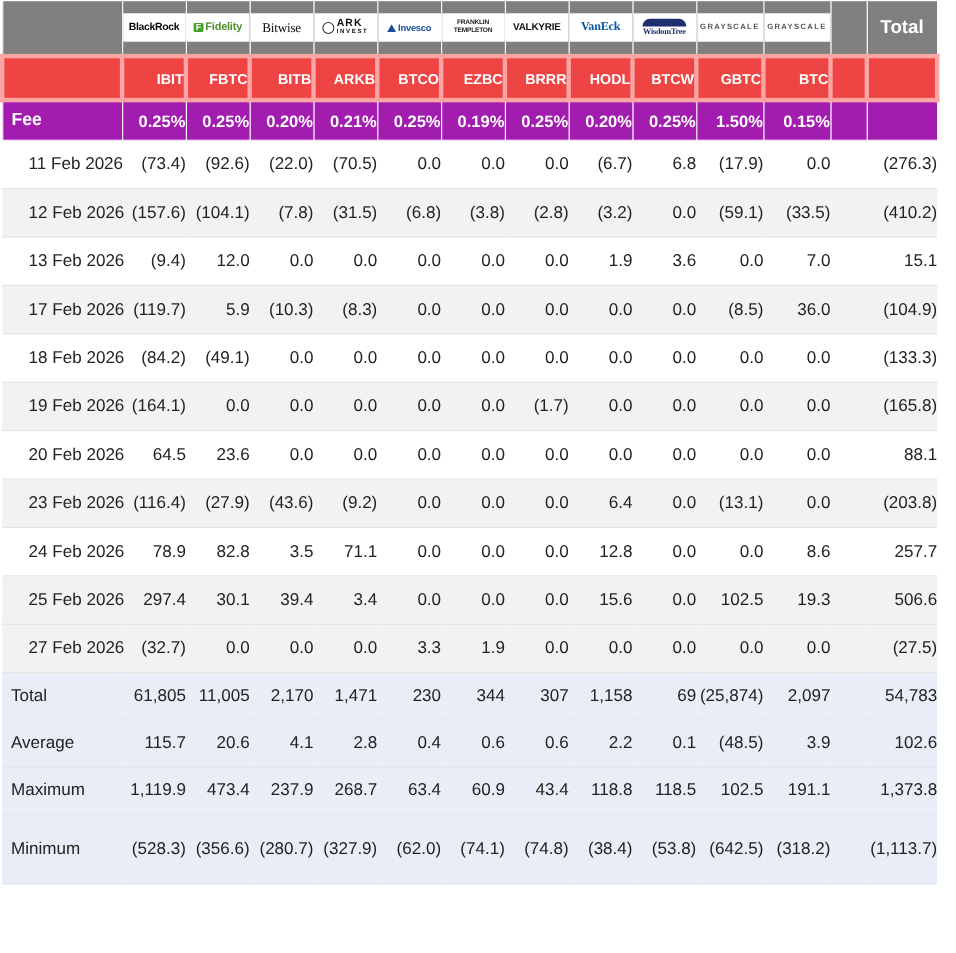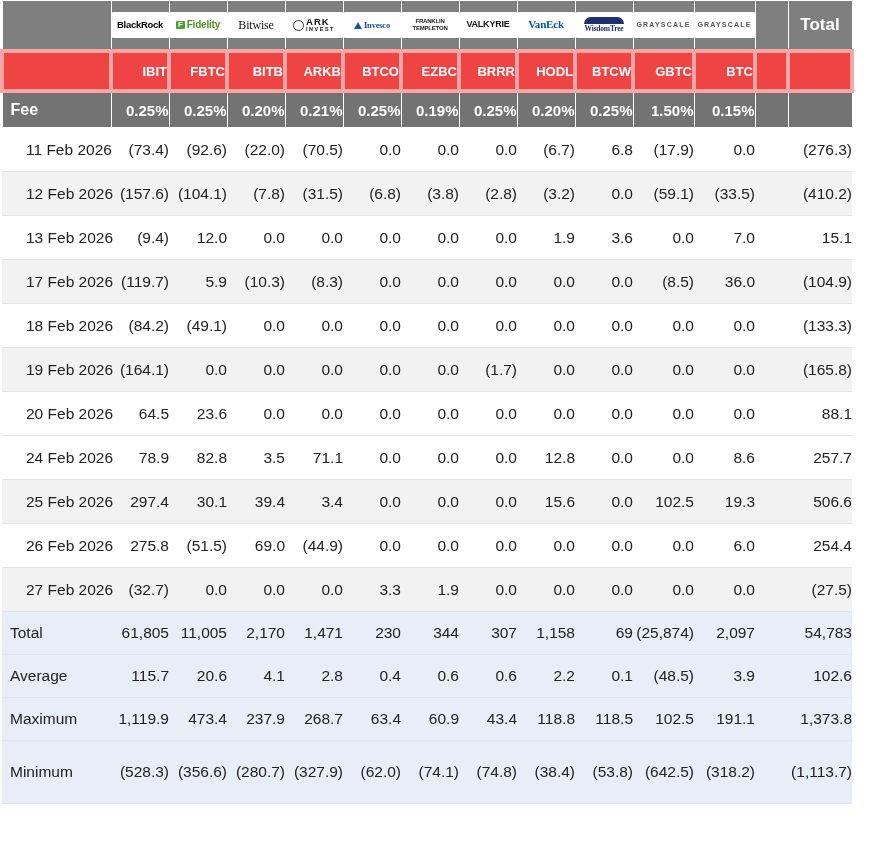--- a/index.html
+++ b/index.html
@@ -68,21 +68,21 @@
     color: #fff;
     font-size: 8px;
     padding: 0 2px;
     margin-right: 2px;
     border-radius: 1px;
   }
   .logo-bitwise { font-family: "Liberation Serif", serif; font-size: 12px; font-weight: normal; color: #111; }
   .logo-ark { font-size: 8px; color: #111; text-align: left; }
   .logo-ark .ark-main { font-size: 9.5px; letter-spacing: 1px; }
   .logo-ark .ark-sub { font-size: 5.5px; letter-spacing: 1.5px; display: block; }
-  .logo-invesco { color: #1a4fa0; font-size: 8.5px; font-family: Liberation Serif, serif; }
+  .logo-invesco { color: #1a4fa0; font-size: 8.5px; }
   .logo-franklin { font-size: 6px; color: #222; text-align: center; line-height: 1.1; }
   .logo-valkyrie { font-size: 9px; letter-spacing: -0.2px; color: #111; }
   .logo-vaneck { color: #0a57a4; font-family: "Liberation Serif", serif; font-size: 11px; font-weight: bold; }
   .logo-wisdomtree { font-family: "Liberation Serif", serif; font-size: 7.5px; color: #1d2f6f; }
   .logo-grayscale { font-size: 7px; letter-spacing: 1.2px; color: #555; }
   .circle-mark {
     display: inline-block;
     width: 9px; height: 9px;
     border: 1px solid #333;
     border-radius: 50%;
@@ -113,21 +113,21 @@
     font-weight: bold;
     font-size: 13px;
     text-align: right;
     height: 36px;
     padding: 0 7px 0 4px;
   }
   .ticker-row td.first-col { text-align: left; }
   .ticker-row td.blank-col { }
   
   .fee-row td {
-    background: #737373;
+    background: #a21caf;
     border: 1px solid #ffffff;
     color: #ffffff;
     font-weight: bold;
     font-size: 15px;
     text-align: right;
     height: 34px;
     padding: 0 7px 0 4px;
   }
   .fee-row td.first-col { text-align: left; padding-left: 8px; font-size: 16px; }
   
@@ -388,20 +388,36 @@
         <td class="">0.0</td>
         <td class="">0.0</td>
         <td class="">0.0</td>
         <td class="">0.0</td>
         <td class="">0.0</td>
         <td class="">0.0</td>
         <td class="">0.0</td>
         <td class="blank-col"></td>
         <td class="">88.1</td>
       </tr>
+      <tr class="data-row alt">
+        <td class="first-col">23 Feb 2026</td>
+        <td class="neg">(116.4)</td>
+        <td class="neg">(27.9)</td>
+        <td class="neg">(43.6)</td>
+        <td class="neg">(9.2)</td>
+        <td class="">0.0</td>
+        <td class="">0.0</td>
+        <td class="">0.0</td>
+        <td class="">6.4</td>
+        <td class="">0.0</td>
+        <td class="neg">(13.1)</td>
+        <td class="">0.0</td>
+        <td class="blank-col"></td>
+        <td class="neg">(203.8)</td>
+      </tr>
       <tr class="data-row">
         <td class="first-col">24 Feb 2026</td>
         <td class="">78.9</td>
         <td class="">82.8</td>
         <td class="">3.5</td>
         <td class="">71.1</td>
         <td class="">0.0</td>
         <td class="">0.0</td>
         <td class="">0.0</td>
         <td class="">12.8</td>
@@ -419,36 +435,20 @@
         <td class="">3.4</td>
         <td class="">0.0</td>
         <td class="">0.0</td>
         <td class="">0.0</td>
         <td class="">15.6</td>
         <td class="">0.0</td>
         <td class="">102.5</td>
         <td class="">19.3</td>
         <td class="blank-col"></td>
         <td class="">506.6</td>
-      </tr>
-      <tr class="data-row">
-        <td class="first-col">26 Feb 2026</td>
-        <td class="">275.8</td>
-        <td class="neg">(51.5)</td>
-        <td class="">69.0</td>
-        <td class="neg">(44.9)</td>
-        <td class="">0.0</td>
-        <td class="">0.0</td>
-        <td class="">0.0</td>
-        <td class="">0.0</td>
-        <td class="">0.0</td>
-        <td class="">0.0</td>
-        <td class="">6.0</td>
-        <td class="blank-col"></td>
-        <td class="">254.4</td>
       </tr>
       <tr class="data-row alt">
         <td class="first-col">27 Feb 2026</td>
         <td class="neg">(32.7)</td>
         <td class="">0.0</td>
         <td class="">0.0</td>
         <td class="">0.0</td>
         <td class="">3.3</td>
         <td class="">1.9</td>
         <td class="">0.0</td>

